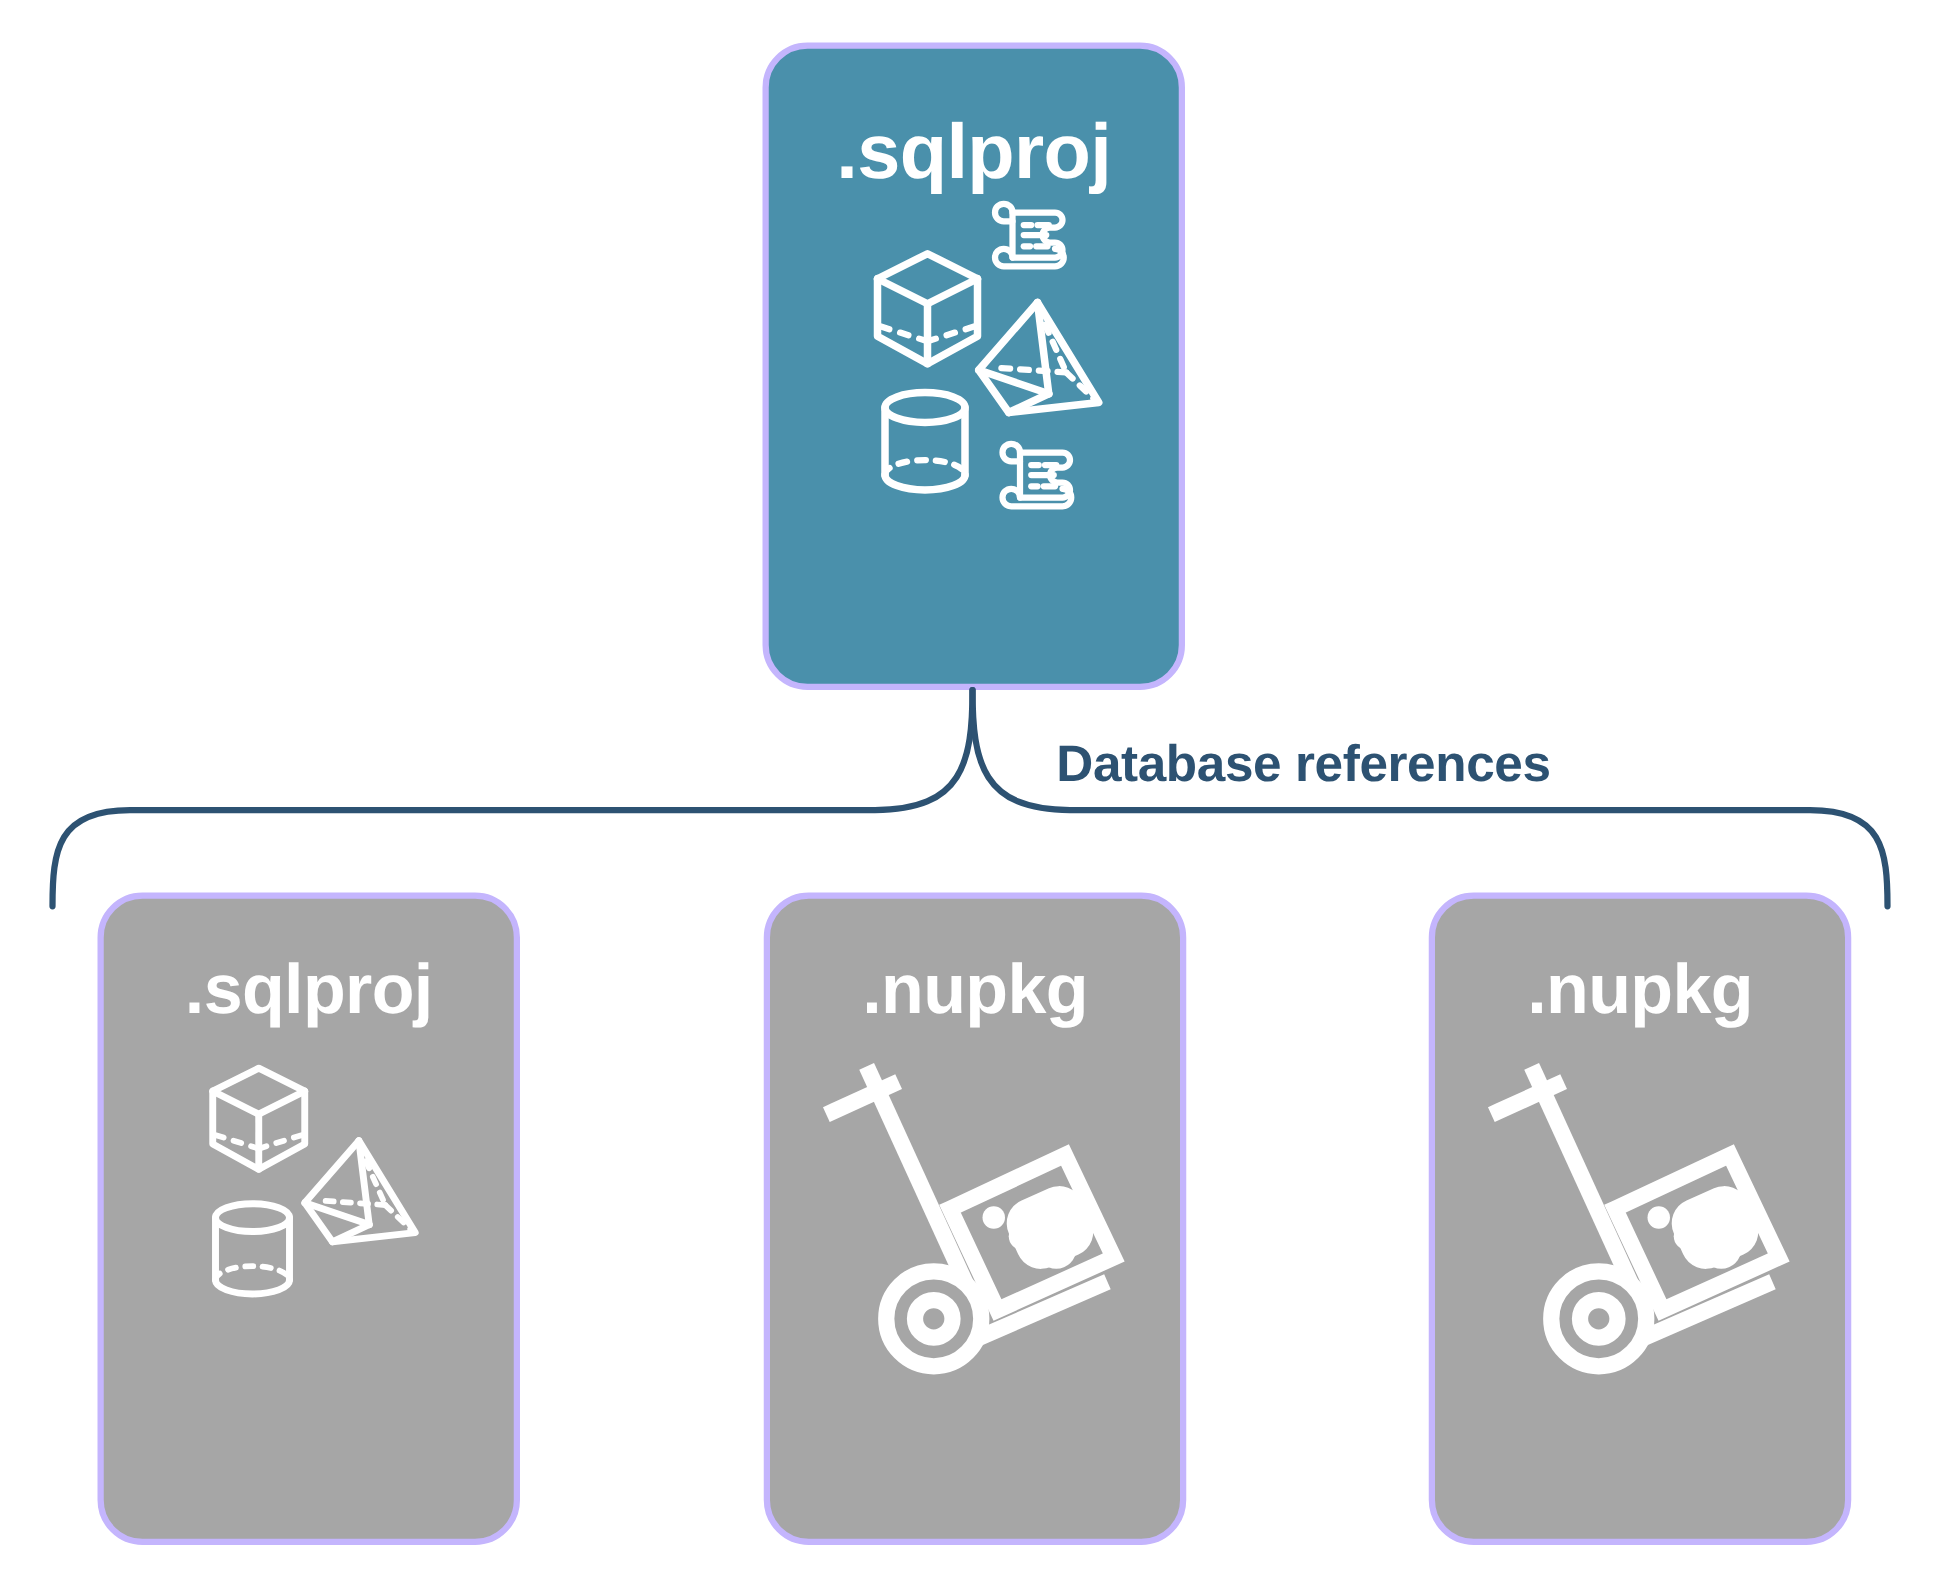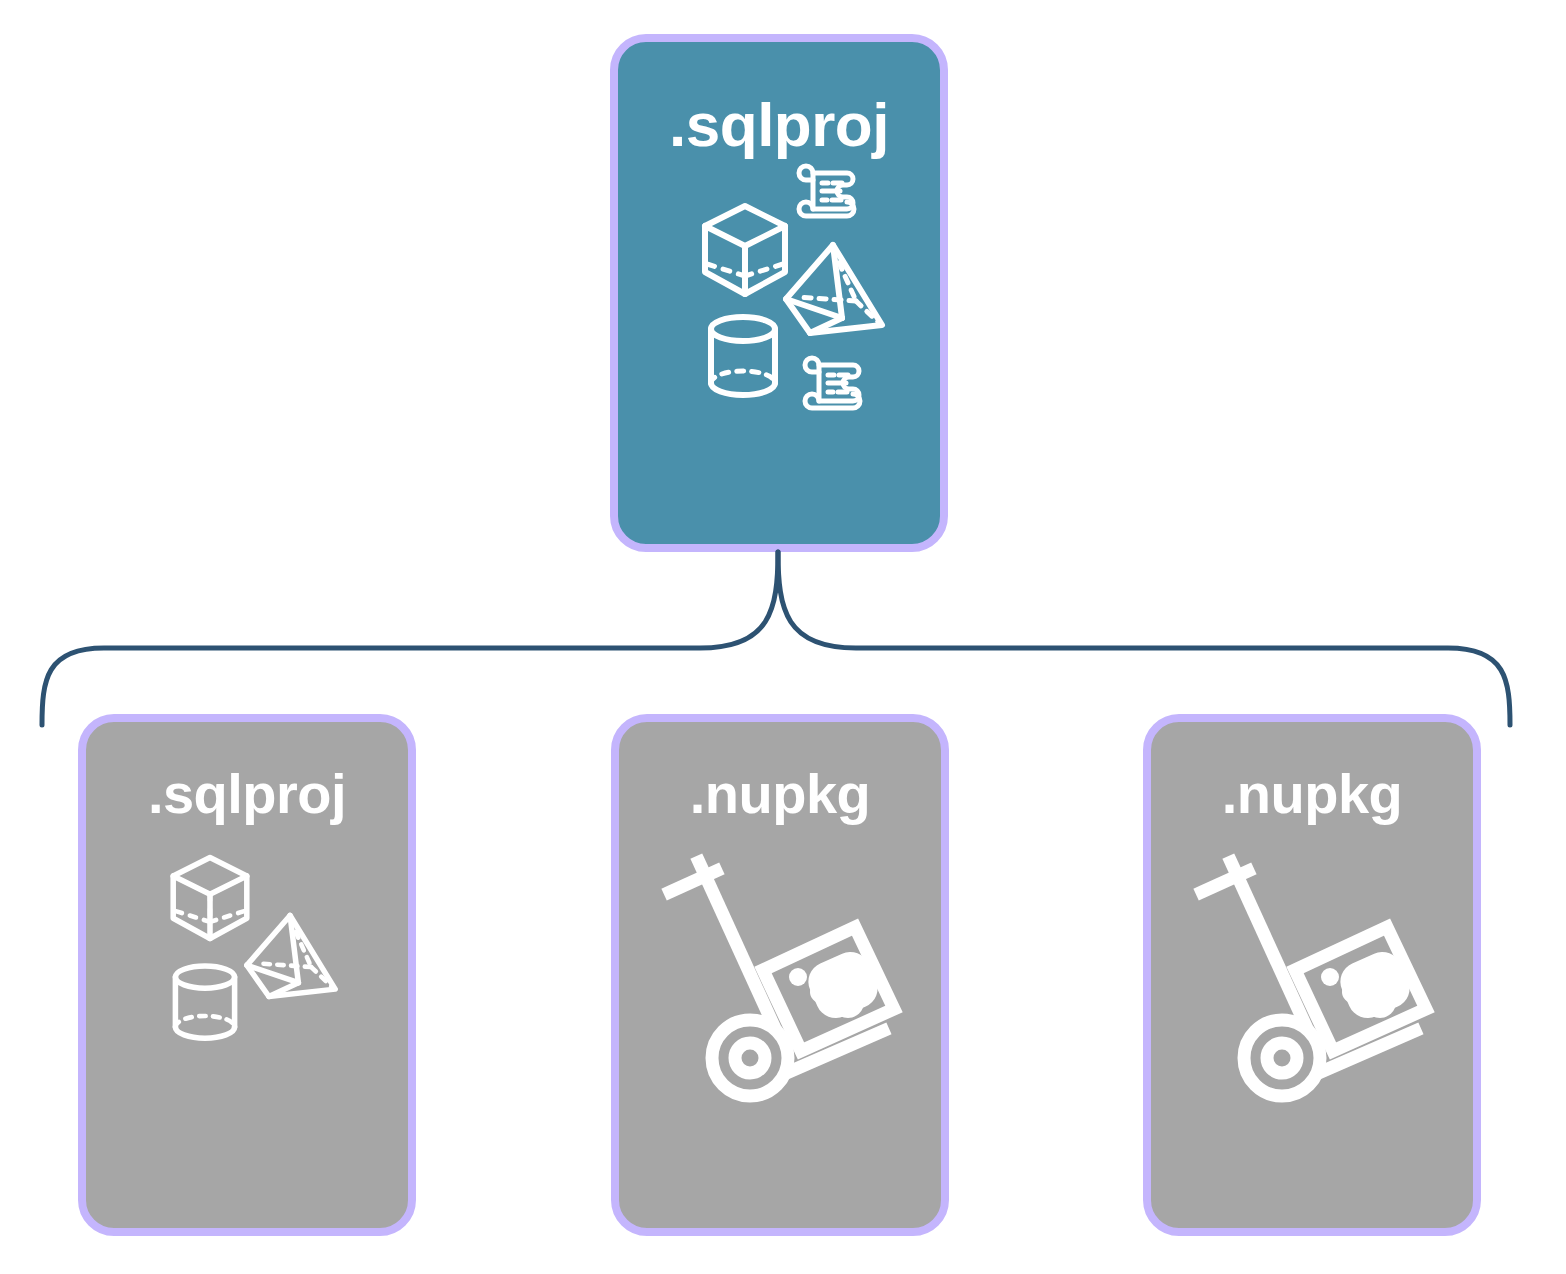--- a/index.html
+++ b/index.html
@@ -18,21 +18,21 @@
   #diagram-root {
     position: absolute;
     inset: 0;
     width: 1566px;
     height: 1274px;
   }
 
   .node-box {
     position: absolute;
     box-sizing: border-box;
-    border: 8px solid #c4b5fd;
+    border: 5px solid #c4b5fd;
     border-radius: 36px;
     display: flex;
     flex-direction: column;
     align-items: center;
   }
 
   .node-box.primary {
     background: #4a90ab;
   }
   .node-box.secondary {
@@ -200,20 +200,21 @@
                C 778 70, 770 108, 700 108
                L 104 108
                C 46 108, 42 140, 42 185"></path>
       <path d="M778 12
                C 778 70, 786 108, 856 108
                L 1448 108
                C 1506 108, 1510 140, 1510 185"></path>
     </g>
   </svg>
 
+  <div id="connector-caption">Database references</div>
 
   <div class="node-box secondary" id="node-sqlproj-ref">
     <div class="node-label">.sqlproj</div>
 
     <div class="node-icons">
 
       <svg style="left:78px; top:30px;" width="92" height="92" viewBox="0 0 100 100">
         <g fill="none" stroke="#ffffff" stroke-width="6" stroke-linejoin="round" stroke-linecap="round">
           <polygon points="10,26 50,6 90,26 90,72 50,94 10,72"></polygon>
           <polyline points="10,26 50,46 90,26"></polyline>

